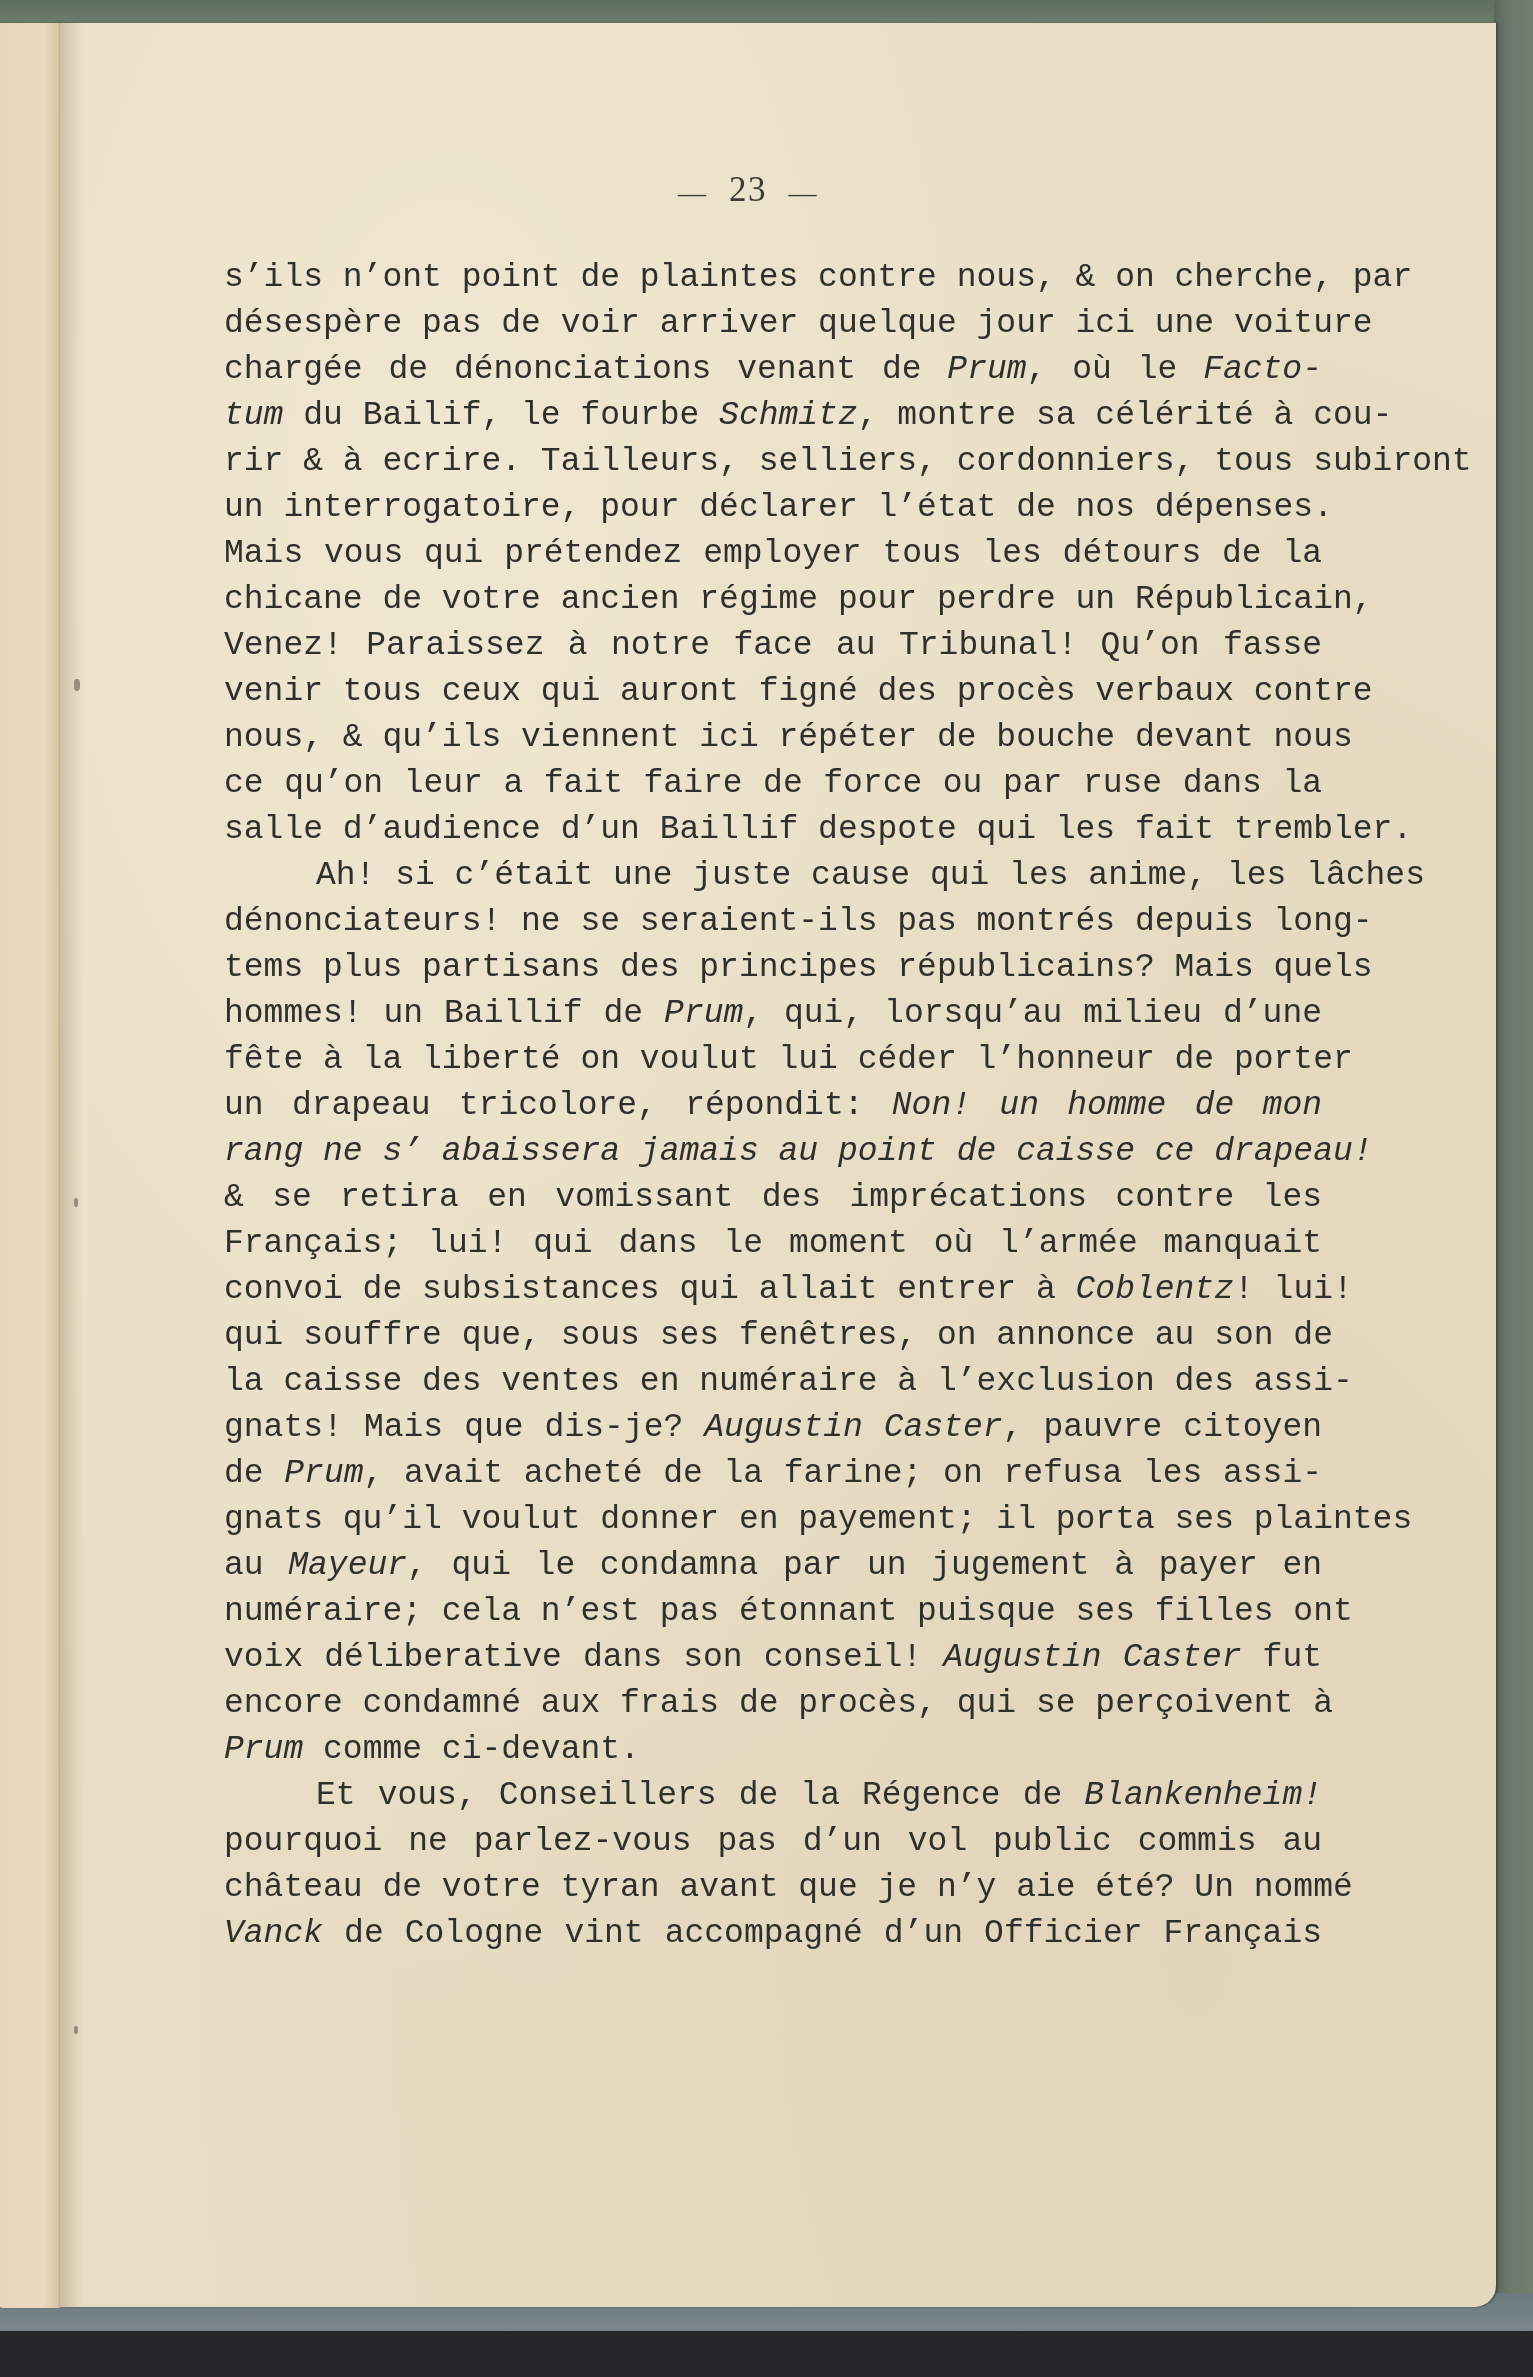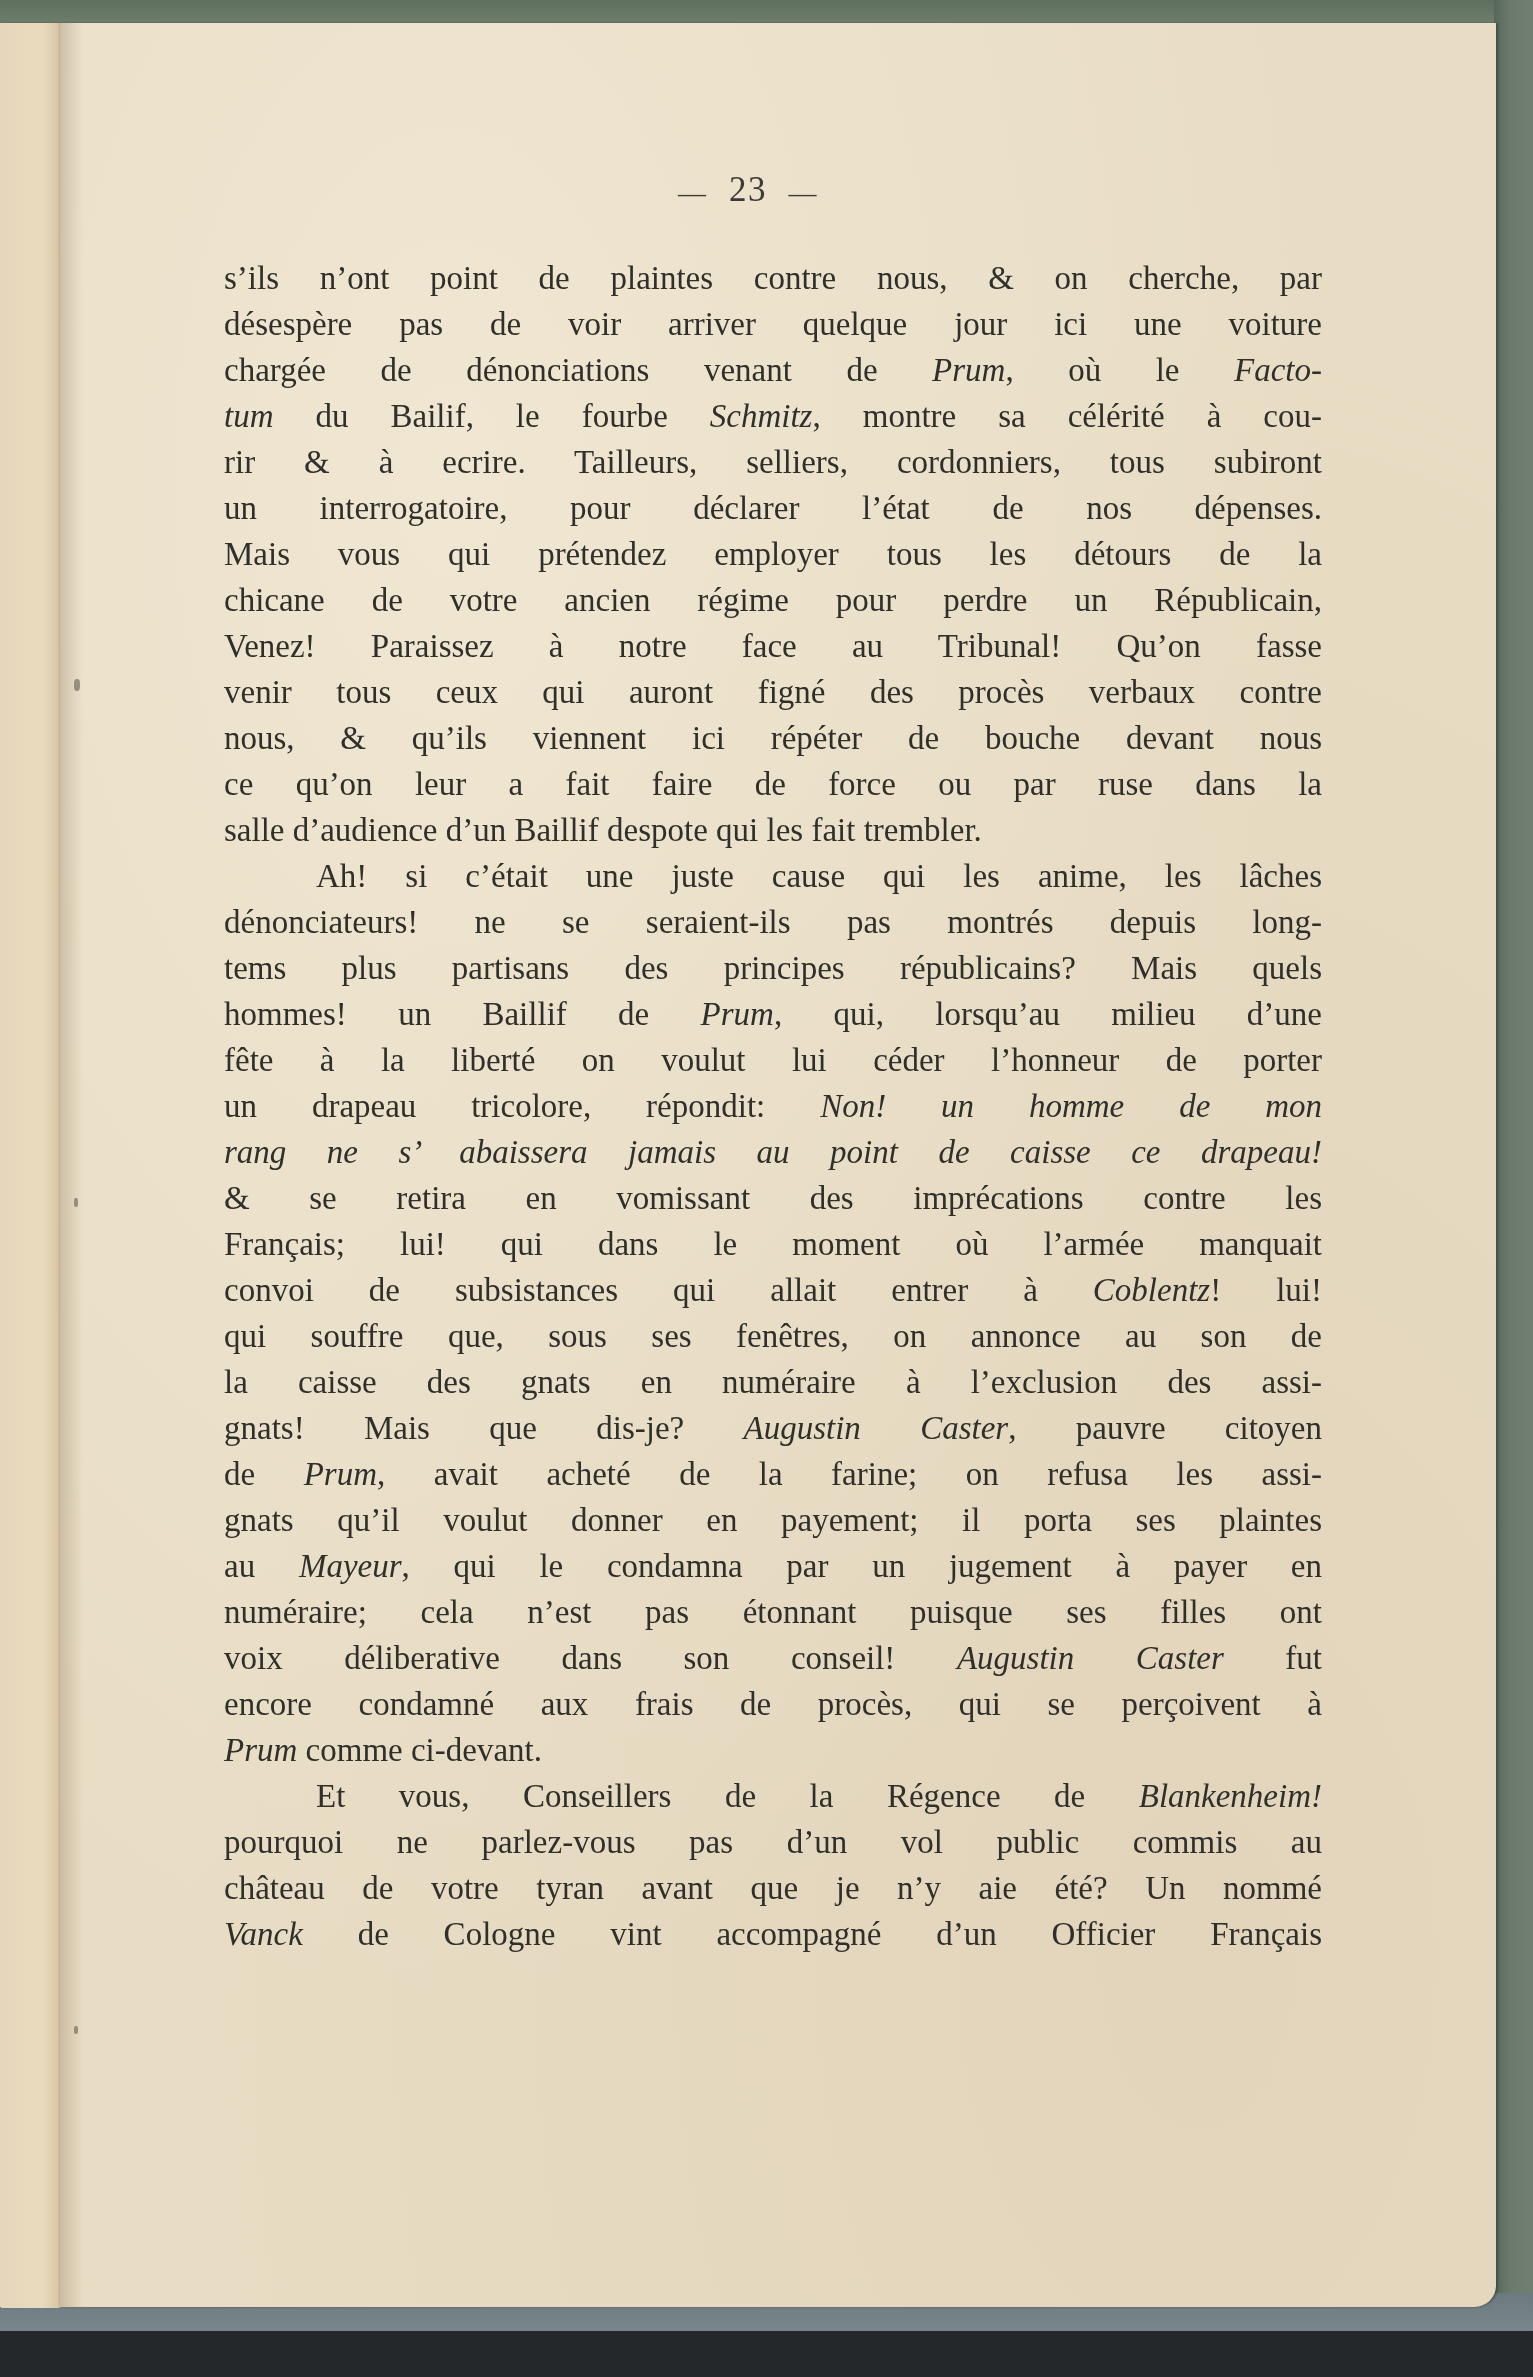--- a/index.html
+++ b/index.html
@@ -84,20 +84,21 @@
       color: #2f302c;
       font-size: 33px;
     }
     .line {
       height: 46px;
       line-height: 46px;
       white-space: nowrap;
       text-align: justify;
       text-align-last: justify;
       overflow: visible;
+      font-family: Liberation Mono, monospace;
     }
     .line.last {
       text-align-last: left;
     }
     .line.indent {
       padding-left: 92px;
     }
     .line i, .it {
       font-style: italic;
     }
@@ -146,21 +147,21 @@
     <div class="line"><span>dénonciateurs! ne se seraient-ils pas montrés depuis long-</span></div>
     <div class="line"><span>tems plus partisans des principes républicains? Mais quels</span></div>
     <div class="line"><span>hommes! un Baillif de </span><i>Prum</i><span>, qui, lorsqu’au milieu d’une</span></div>
     <div class="line"><span>fête à la liberté on voulut lui céder l’honneur de porter</span></div>
     <div class="line"><span>un drapeau tricolore, répondit: </span><i>Non! un homme de mon</i></div>
     <div class="line"><i>rang ne s’ abaissera jamais au point de caisse ce drapeau!</i></div>
     <div class="line"><span>&amp; se retira en vomissant des imprécations contre les</span></div>
     <div class="line"><span>Français; lui! qui dans le moment où l’armée manquait</span></div>
     <div class="line"><span>convoi de subsistances qui allait entrer à </span><i>Coblentz</i><span>! lui!</span></div>
     <div class="line"><span>qui souffre que, sous ses fenêtres, on annonce au son de</span></div>
-    <div class="line"><span>la caisse des gnats en numéraire à l’exclusion des assi-</span></div>
+    <div class="line"><span>la caisse des ventes en numéraire à l’exclusion des assi-</span></div>
     <div class="line"><span>gnats! Mais que dis-je? </span><i>Augustin Caster</i><span>, pauvre citoyen</span></div>
     <div class="line"><span>de </span><i>Prum</i><span>, avait acheté de la farine; on refusa les assi-</span></div>
     <div class="line"><span>gnats qu’il voulut donner en payement; il porta ses plaintes</span></div>
     <div class="line"><span>au </span><i>Mayeur</i><span>, qui le condamna par un jugement à payer en</span></div>
     <div class="line"><span>numéraire; cela n’est pas étonnant puisque ses filles ont</span></div>
     <div class="line"><span>voix déliberative dans son conseil! </span><i>Augustin Caster</i><span> fut</span></div>
     <div class="line"><span>encore condamné aux frais de procès, qui se perçoivent à</span></div>
     <div class="line last"><i>Prum</i><span> comme ci-devant.</span></div>
     <div class="line indent"><span>Et vous, Conseillers de la Régence de </span><i>Blankenheim!</i></div>
     <div class="line"><span>pourquoi ne parlez-vous pas d’un vol public commis au</span></div>

